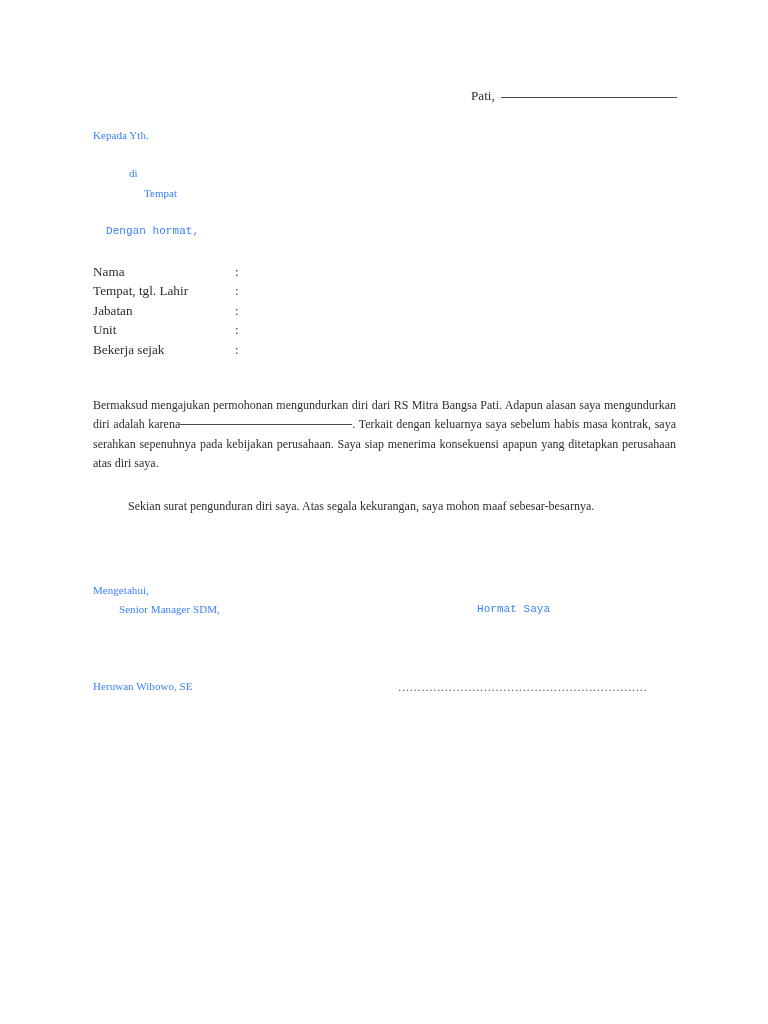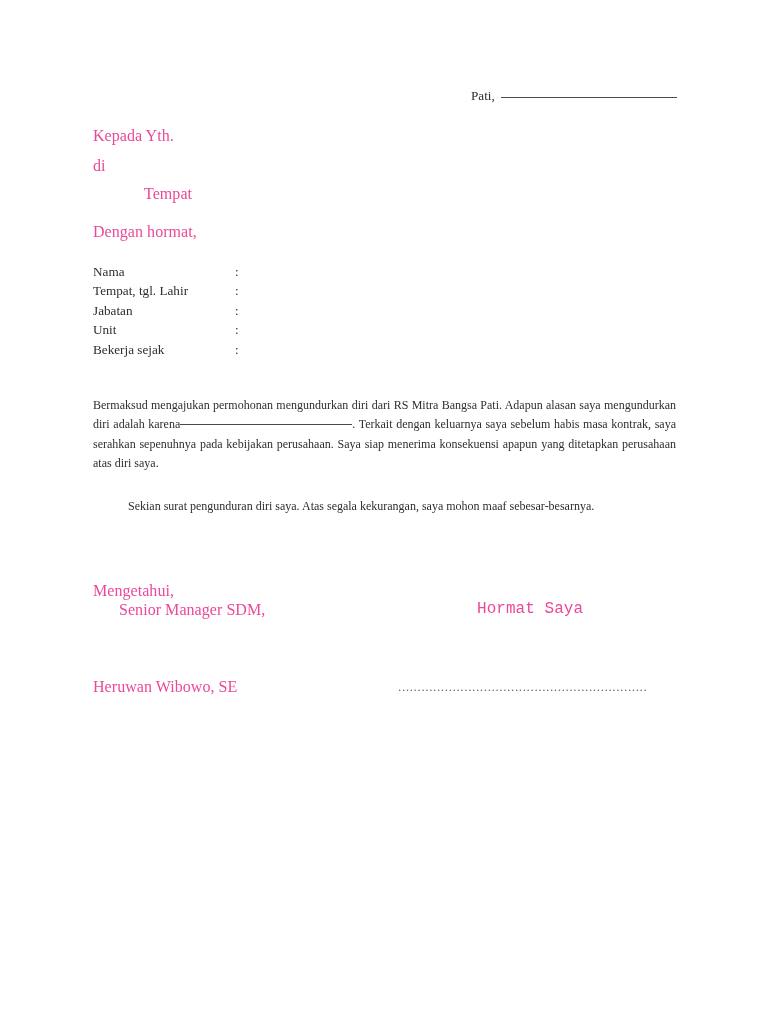--- a/index.html
+++ b/index.html
@@ -22,23 +22,23 @@
     left: 0;
     top: 0;
     width: 768px;
     height: 1024px;
     background: #ffffff;
   }
 
   
   .t {
     position: absolute;
-    font-size: 16px;
-    line-height: 19.3px;
-    color: #ec4899;
+    font-size: 11px;
+    line-height: 19.3px;
+    color: #3b82f6;
     white-space: nowrap;
     letter-spacing: 0.05px;
   }
 
   
   .dateline {
     position: absolute;
     left: 471px;
     top: 86px;
     display: flex;
@@ -54,25 +54,25 @@
     margin-left: 6px;
     position: relative;
     top: -2px;
   }
   .dateline .blank-rule { width: 176px; }
 
   
   .addr { left: 93px; }
   .addr-l1 { top: 126px; }
   .addr-l2 { top: 145px; }
-  .addr-l3 { top: 156px; }
+  .addr-l3 { top: 164px; margin-left: 36px; }
   .addr-l4 { top: 184px; left: 144px; }
 
   
-  .sal-l1 { left: 93px; top: 222px; }
+  .sal-l1 { left: 106px; top: 222px; font-family: Liberation Mono, monospace; }
   .sal-l2 { left: 93px; top: 242px; }
 
   
   .fields {
     position: absolute;
     left: 93px;
     top: 262px;
     width: 330px;
   }
   .field-row {

